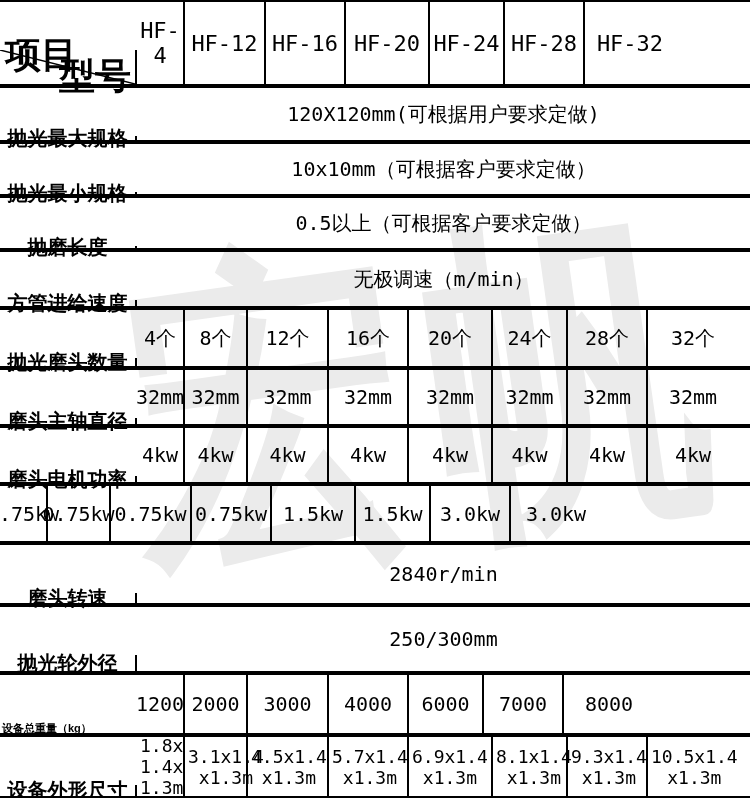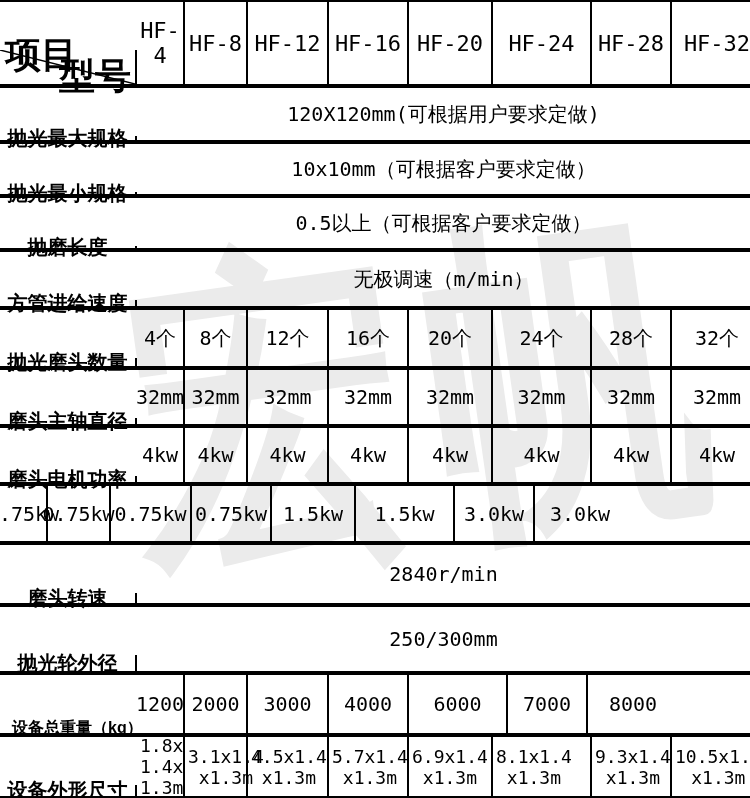--- a/index.html
+++ b/index.html
@@ -60,24 +60,24 @@
   .cell.nodiv { border-right:none; }
 
   .label {
     width:137px;
     font-family:"Liberation Sans", sans-serif;
     font-weight:bold;
     font-size:20px;
     letter-spacing:0px;
     margin-top:48px;
   }
-  .label.tight { font-size:16px; white-space:nowrap; justify-content:flex-start; padding-left:12px; }
+  .label.tight { font-size:11px; white-space:nowrap; justify-content:flex-start; padding-left:2px; }
 
   .c1{width:48px}.c2{width:63px}.c3{width:81px}.c4{width:80px}
-  .c5{width:84px}.c6{width:99px}.c7{width:80px}.c8{width:90px}
+  .c5{width:84px}.c6{width:75px}.c7{width:80px}.c8{width:90px}
 
   .val {
     font-family:"DejaVu Sans Mono", monospace;
     font-size:20px;
     font-weight:500;
     white-space:nowrap;
   }
   .span-value {
     flex:1;
     border-right:none;
@@ -128,21 +128,20 @@
 
     <div class="row" style="height:86px">
       <div class="cell label diag">
         <svg viewBox="0 0 100 100" preserveAspectRatio="none">
           <line x1="0" y1="0" x2="100" y2="100" stroke="#000" stroke-width="1.4" vector-effect="non-scaling-stroke"></line>
         </svg>
         <span class="corner-top">型号</span>
         <span class="corner-bottom">项目</span>
       </div>
       <div class="cell c1 model">HF-4</div>
-      <div class="cell c2 model">HF-8</div>
       <div class="cell c3 model">HF-12</div>
       <div class="cell c4 model">HF-16</div>
       <div class="cell c5 model">HF-20</div>
       <div class="cell c6 model">HF-24</div>
       <div class="cell c7 model">HF-28</div>
       <div class="cell c8 model last">HF-32</div>
     </div>
 
     <div class="row" style="height:56px">
       <div class="cell label">抛光最大规格</div>

